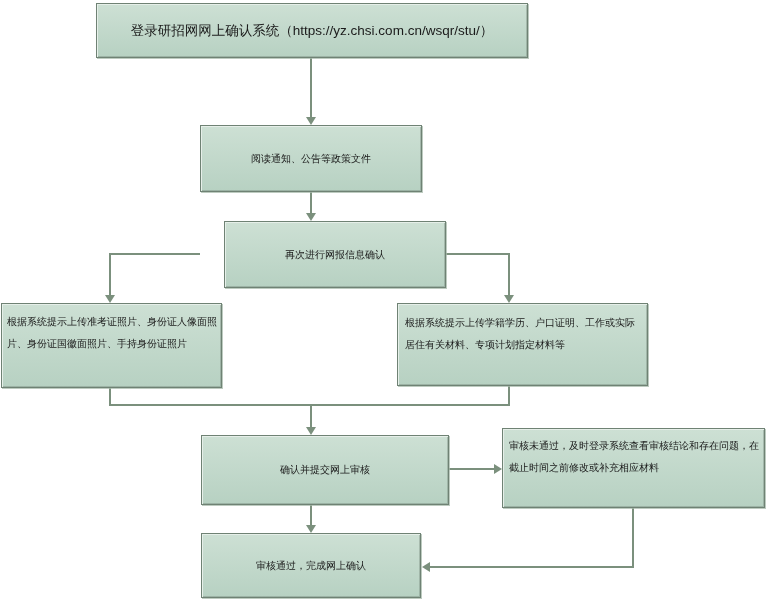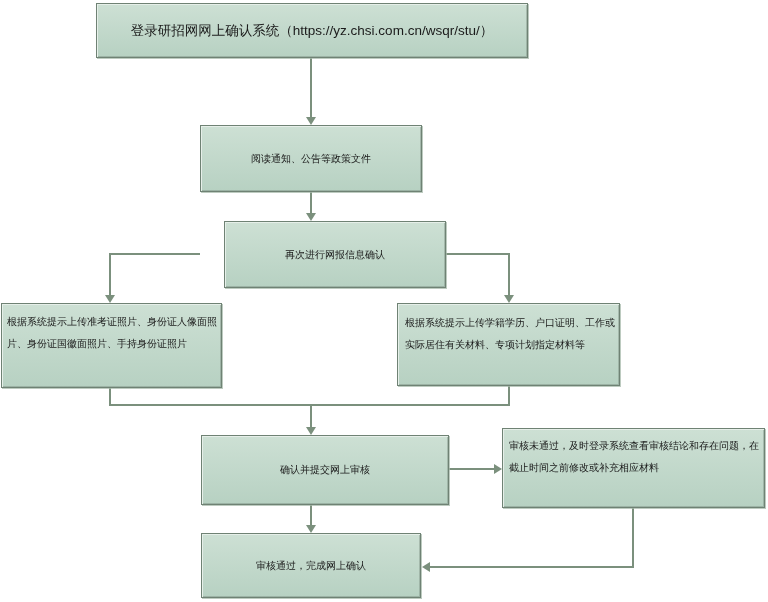--- a/index.html
+++ b/index.html
@@ -55,21 +55,21 @@
     text-align:center;
   }
   .node.left{
     display:block;
     text-align:left;
   }
   .n-login{left:96px;top:3px;width:432px;height:55px;font-size:13.5px;white-space:nowrap;}
   .n-read{left:200px;top:125px;width:222px;height:67px;}
   .n-reconfirm{left:200px;top:221px;width:222px;height:67px;margin-left:24px;}
   .n-photos{left:1px;top:303px;width:221px;height:85px;padding:7px 3px 0 5px;}
-  .n-materials{left:397px;top:303px;width:223px;height:83px;padding:8px 4px 0 7px;}
+  .n-materials{left:397px;top:303px;width:251px;height:83px;padding:8px 4px 0 7px;}
   .n-submit{left:201px;top:435px;width:248px;height:70px;}
   .n-failed{left:502px;top:428px;width:263px;height:80px;padding:6px 3px 0 6px;}
   .n-passed{left:201px;top:533px;width:220px;height:65px;}
 </style>
 </head>
 <body>
 
 <div class="stage">
 
   <svg class="connectors" width="768" height="602" viewBox="0 0 768 602" aria-hidden="true">

